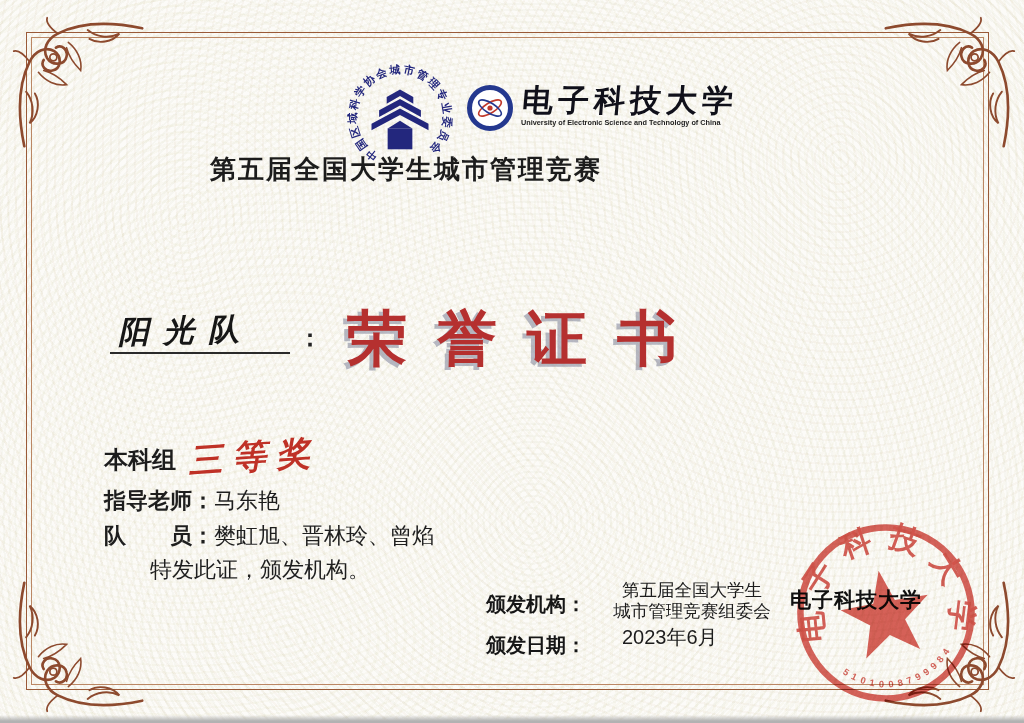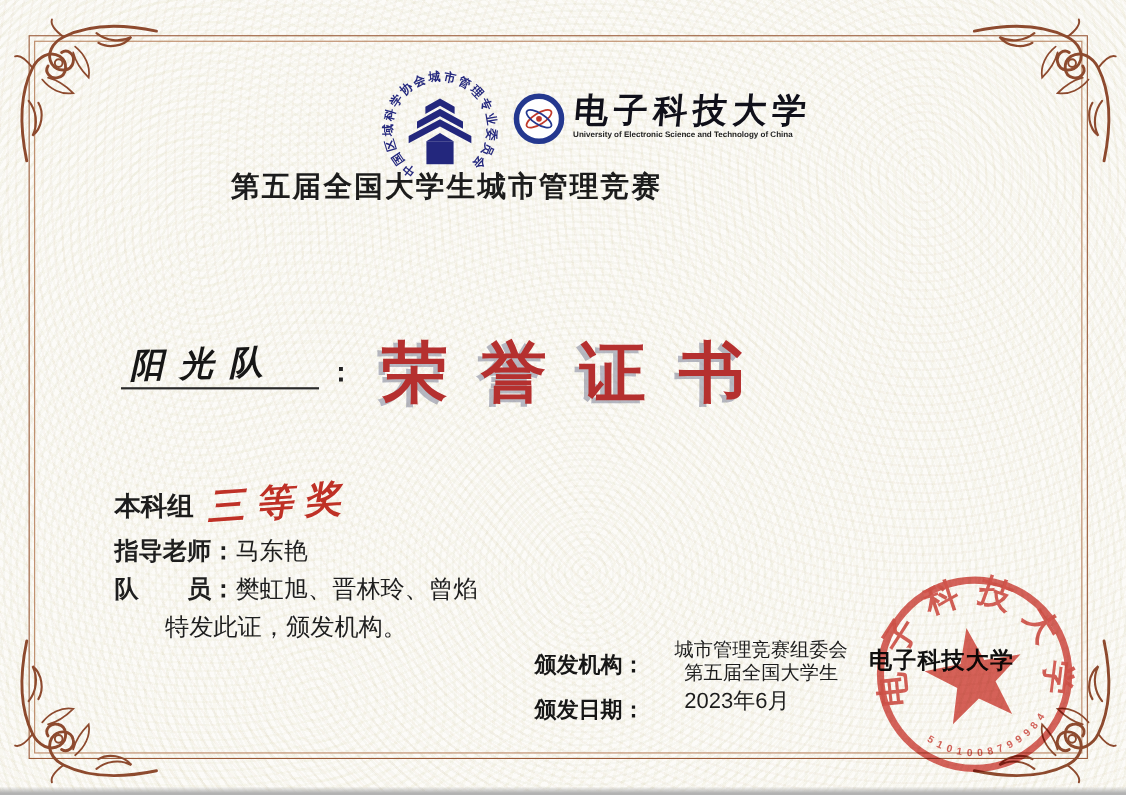--- a/index.html
+++ b/index.html
@@ -195,22 +195,22 @@
   <div class="info-line advisor-line">
     <span class="info-label">指导老师：</span><span>马东艳</span>
   </div>
   <div class="info-line members-line">
     <span class="info-label">队　　员：</span><span>樊虹旭、晋林玲、曾焰</span>
   </div>
   <div class="closing-line">特发此证，颁发机构。</div>
 
   <div class="issuer-label">颁发机构：</div>
   <div class="issuer-value">
+    <div>第五届全国大学生</div>
     <div>城市管理竞赛组委会</div>
-    <div>第五届全国大学生</div>
   </div>
   <div class="date-label">颁发日期：</div>
   <div class="date-value">2023年6月</div>
   <div class="co-issuer">电子科技大学</div>
 
   <svg class="seal" viewBox="0 0 200 200">
     <defs>
       <path id="sealTop" d="M 34.2,123.9 A 70,70 0 1 1 165.8,123.9" fill="none"></path>
       <path id="sealBottom" d="M 36.1,148.1 A 80,80 0 0 0 163.9,148.1" fill="none"></path>
     </defs>

